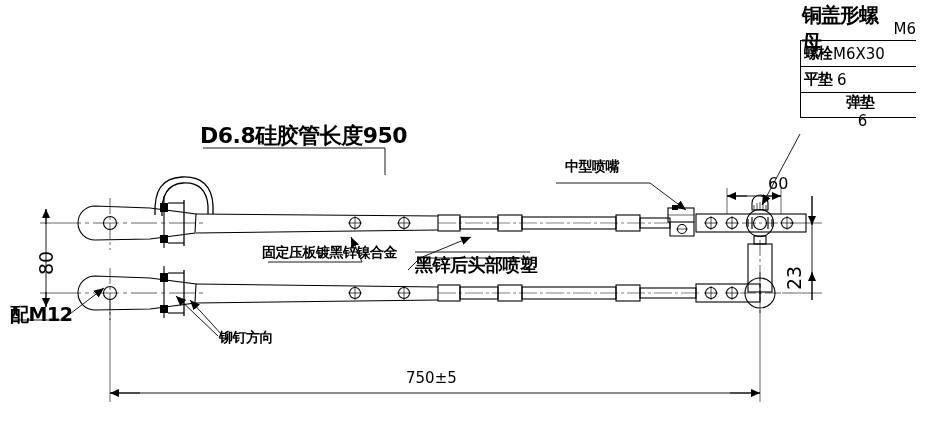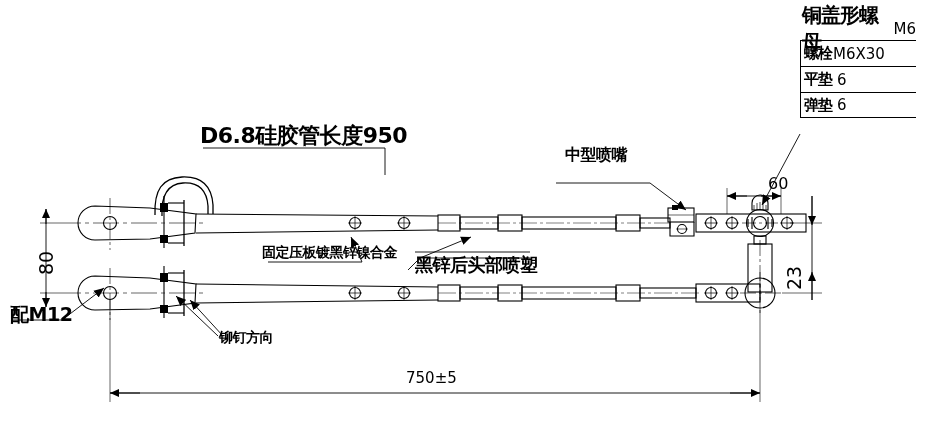--- a/index.html
+++ b/index.html
@@ -62,20 +62,21 @@
     height: 26px;
     display: flex;
     align-items: center;
     padding-left: 3px;
     box-sizing: border-box;
     border-top: 1.6px solid #000;
     border-left: 1.6px solid #000;
   }
   #part-table .tbl-row:last-child {
     border-bottom: 1.6px solid #000;
+    flex-direction: column;
   }
   #part-table .tbl-row .lbl {
     font-weight: 700;
     font-size: 15px;
     letter-spacing: -1px;
   }
   #part-table .tbl-row .val {
     font-weight: 400;
     font-size: 15px;
     margin-left: 1px;
@@ -284,21 +285,21 @@
       <line x1="812" y1="272" x2="812" y2="300" marker-start="url(#arrOut)"></line>
       <line x1="790" y1="223" x2="822" y2="223" stroke-width="0.6"></line>
       <line x1="782" y1="293" x2="822" y2="293" stroke-width="0.6"></line>
     </g>
   </svg>
 
   <div class="txt cjk mix" style="left:200px; top:125px; font-size:22px;">
     <span>D6.8硅胶管长度950</span>
   </div>
 
-  <div class="txt cjk" style="left:565px; top:147px; font-size:16px;">
+  <div class="txt cjk" style="left:565px; top:159px; font-size:14px;">
     <span>中型喷嘴</span>
   </div>
 
   <div class="txt cjk" style="left:262px; top:245px; font-size:14px;">
     <span>固定压板镀黑锌镍合金</span>
   </div>
 
 
   <div class="txt cjk" style="left:415px; top:256px; font-size:18px;">
     <span>黑锌后头部喷塑</span>

